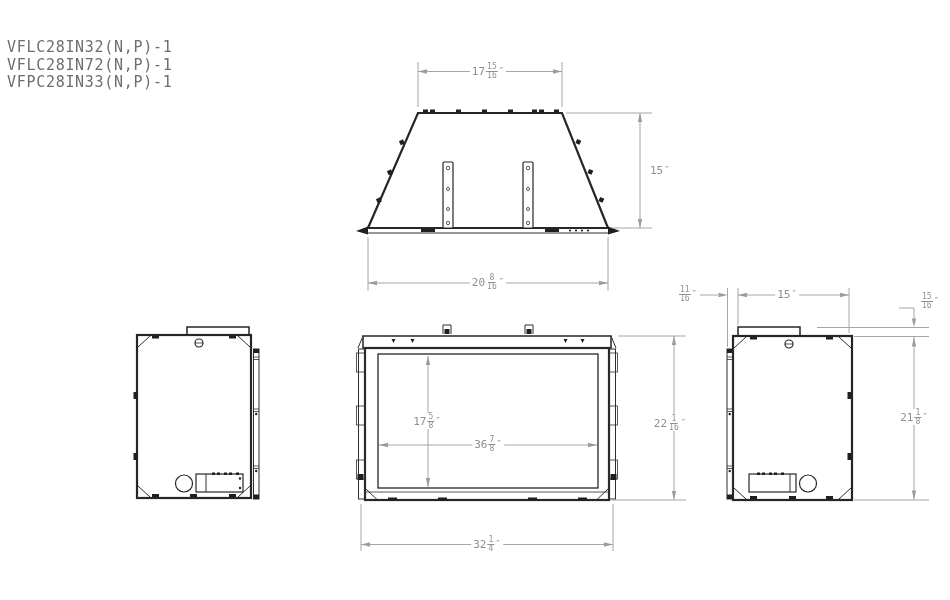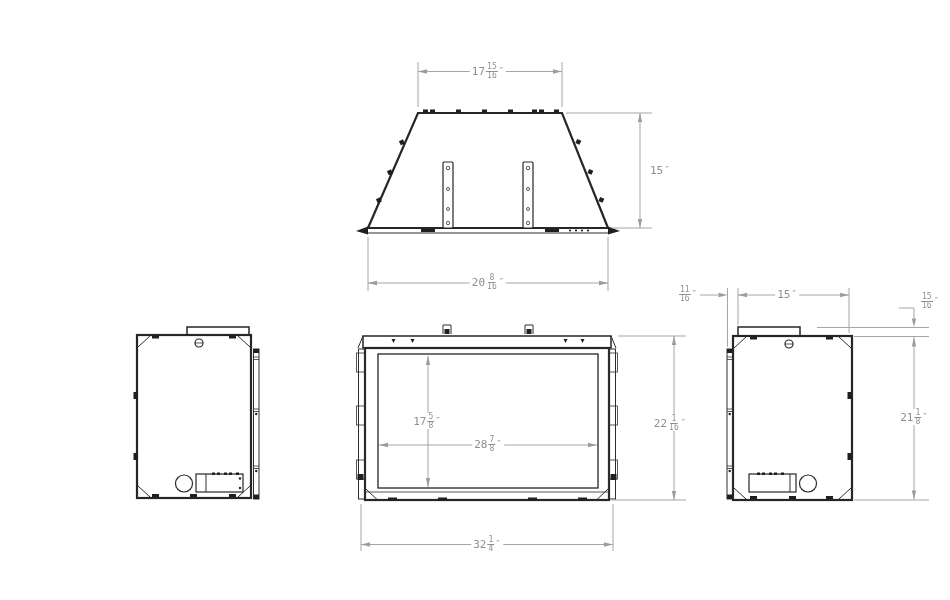--- a/index.html
+++ b/index.html
@@ -35,20 +35,23 @@
   .c{transform:translate(-50%,-50%);}
   .r{transform:translate(-100%,-50%);}
   .l{transform:translate(0,-50%);}
 </style>
 </head>
 <body>
 
 <div class="canvas">
 
   <div class="models">
+    <div>VFLC28IN32(N,P)-1</div>
+    <div>VFLC28IN72(N,P)-1</div>
+    <div>VFPC28IN33(N,P)-1</div>
   </div>
 
   <svg width="950" height="600" viewBox="0 0 950 600">
 
     <g>
       <path class="o22" d="M418,113 L562,113 L608,228 L368,228 Z"></path>
       <line class="s1" x1="366" y1="233" x2="610" y2="233"></line>
       <path class="fd" d="M368,226.5 L356,231 L368,234.5 Z"></path>
       <path class="fd" d="M608,226.5 L620,231 L608,234.5 Z"></path>
       <g>
@@ -325,21 +328,21 @@
   <div class="dim c" style="left:427px;top:421px">
     <span class="w">17</span>
     <span class="frac">
         <span class="n">5</span>
         <span class="d">8</span>
       </span>
     <span class="u">″</span>
   </div>
 
   <div class="dim c" style="left:488px;top:444px">
-    <span class="w">28</span>
+    <span class="w">36</span>
     <span class="frac">
         <span class="n">7</span>
         <span class="d">8</span>
       </span>
     <span class="u">″</span>
   </div>
 
   <div class="dim c" style="left:487px;top:544px">
     <span class="w">32</span>
     <span class="frac">

